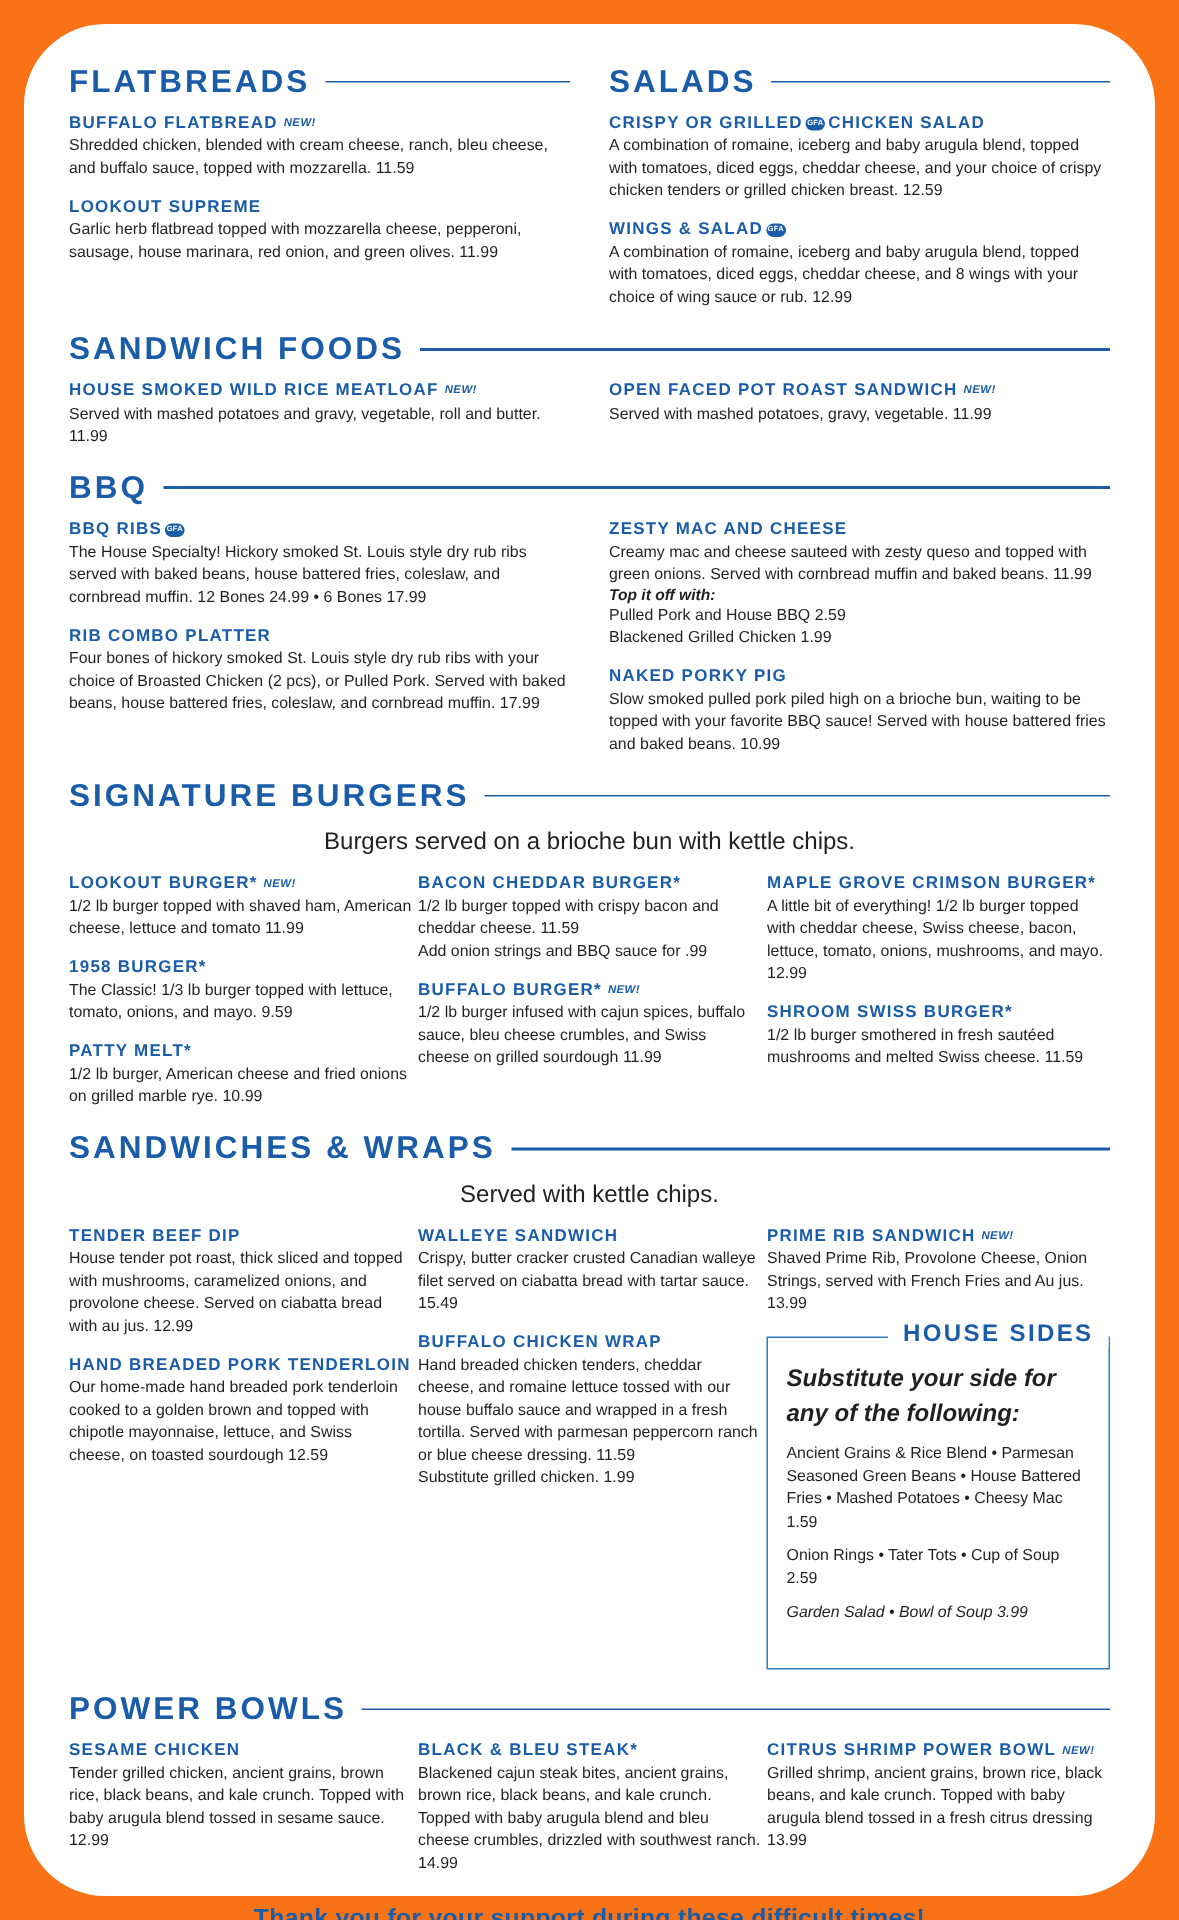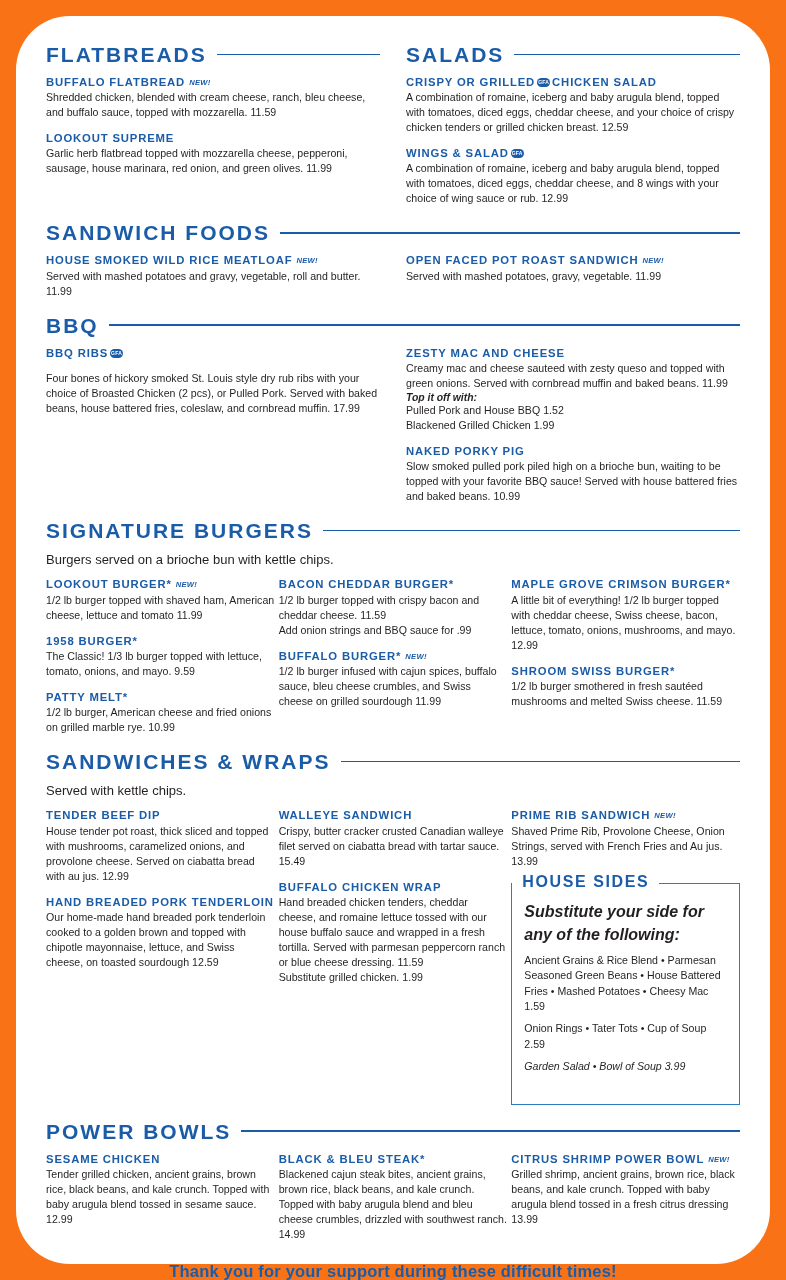--- a/index.html
+++ b/index.html
@@ -76,24 +76,25 @@
     color: #fff;
     font-size: 5px;
     font-weight: 700;
     line-height: 9px;
     text-align: center;
     letter-spacing: 0.2px;
     vertical-align: 2px;
     margin: 0 2px;
   }
   .sub-note {
-    font-size: 13px;
+    font-size: 16px;
     color: #231f20;
     line-height: 1.42;
     margin-bottom: 8px;
+    text-align: center;
   }
   .topit {
     font-size: 10.4px;
     font-weight: 700;
     font-style: italic;
     color: #231f20;
     margin-top: 1px;
   }
   
   .two-col { display: flex; gap: 26px; }
@@ -104,21 +105,21 @@
   
   .sides-box {
     position: relative;
     border: 1.6px solid #2e7cc0;
     padding: 16px 12px 12px 12px;
     margin-top: 14px;
   }
   .sides-title {
     position: absolute;
     top: -11px; left: 0; right: 0;
-    text-align: left;
+    text-align: right;
   }
   .sides-title span {
     background: #ffffff;
     padding: 0 10px;
     font-size: 16px;
     font-weight: 700;
     letter-spacing: 1.6px;
     color: #1a5ca8;
   }
   .sides-line {
@@ -212,31 +213,33 @@
 
     <div class="block">
       <div class="sec-head">
         <h2>BBQ</h2>
         <div class="rule"></div>
       </div>
       <div class="two-col">
         <div>
           <div class="item">
             <div class="item-name"><span>BBQ RIBS</span><span class="gfa-badge">GFA</span></div>
-          </div>
-          <div class="item">
+            <div class="item-desc">The House Specialty! Hickory smoked St. Louis style dry rub ribs served with baked beans, house battered fries, coleslaw, and cornbread muffin. 12 Bones  24.99  •  6 Bones  17.99</div>
+          </div>
+          <div class="item">
+            <div class="item-name">RIB COMBO PLATTER</div>
             <div class="item-desc">Four bones of hickory smoked St. Louis style dry rub ribs with your choice of Broasted Chicken (2 pcs), or Pulled Pork. Served with baked beans, house battered fries, coleslaw, and cornbread muffin.  17.99</div>
           </div>
         </div>
         <div>
           <div class="item">
             <div class="item-name">ZESTY MAC AND CHEESE</div>
             <div class="item-desc">Creamy mac and cheese sauteed with zesty queso and topped with green onions. Served with cornbread muffin and baked beans.  11.99</div>
             <div class="topit">Top it off with:</div>
-            <div class="item-desc">Pulled Pork and House BBQ  1.52</div>
+            <div class="item-desc">Pulled Pork and House BBQ  2.59</div>
             <div class="item-desc">Blackened Grilled Chicken  1.99</div>
           </div>
           <div class="item">
             <div class="item-name">NAKED PORKY PIG</div>
             <div class="item-desc">Slow smoked pulled pork piled high on a brioche bun, waiting to be topped with your favorite BBQ sauce! Served with house battered fries and baked beans.  10.99</div>
           </div>
         </div>
       </div>
     </div>
 

